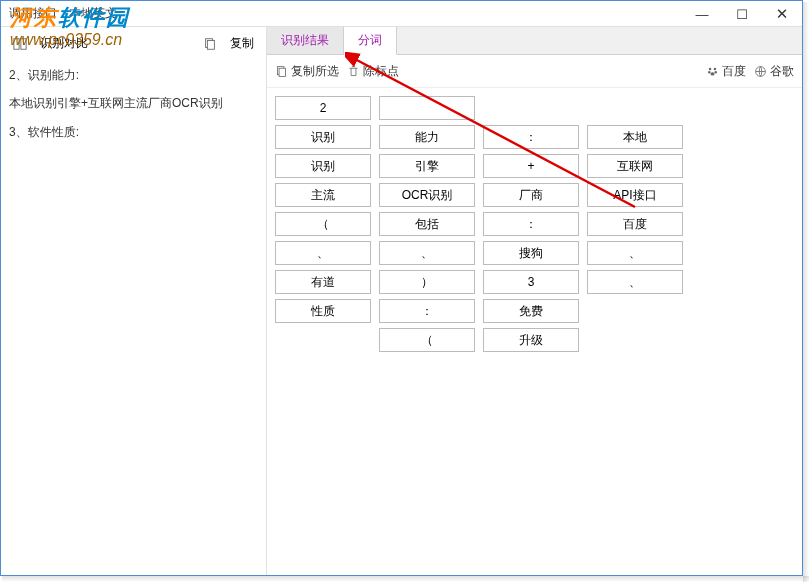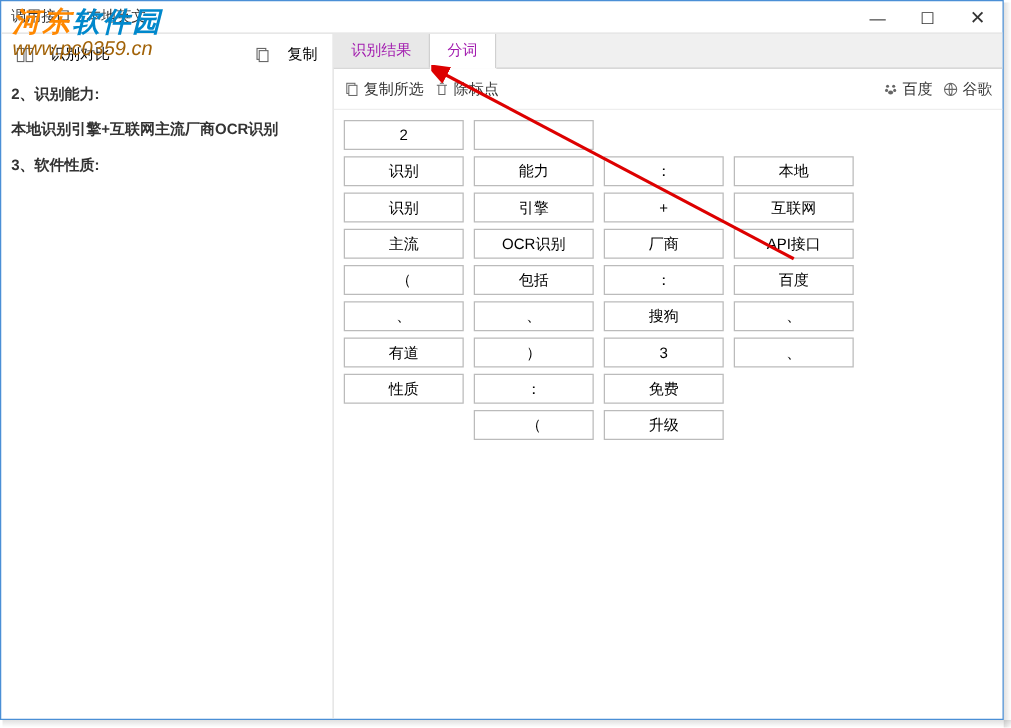--- a/index.html
+++ b/index.html
@@ -15,21 +15,21 @@
 .win-controls { position: absolute; right: 0; top: 0; display: flex; height: 26px; }
 .win-btn { width: 40px; display: flex; align-items: center; justify-content: center; font-size: 13px; color: #333; cursor: pointer; }
 .win-btn.close { font-size: 15px; }
 .body-area { flex: 1; display: flex; overflow: hidden; }
 .left-pane { width: 265px; padding: 6px 8px; display: flex; flex-direction: column; }
 .left-header { display: flex; align-items: center; margin-bottom: 8px; }
 .left-header .spacer { flex: 1; }
 .icon-btn { display: flex; align-items: center; gap: 13px; color: #000000; cursor: pointer; padding: 2px 4px; }
 .icon-btn svg { width: 14px; height: 14px; }
 .left-content { flex: 1; line-height: 2.2; color: #333; }
-.left-content p { margin-bottom: 2px; font-weight: bold; }
+.left-content p { margin-bottom: 2px; }
 .right-pane { flex: 1; border-left: 1px solid #e0e0e0; display: flex; flex-direction: column; position: relative; }
 .tabs { display: flex; height: 28px; border-bottom: 1px solid #d0d0d0; background: #f0f0f0; }
 .tab { padding: 0 14px; display: flex; align-items: center; cursor: pointer; border-right: 1px solid #d0d0d0; background: #e8e8e8; color: #a21caf; }
 .tab.active { background: #fff; border-bottom: 1px solid #fff; margin-bottom: -1px; }
 .toolbar { height: 28px; display: flex; align-items: center; padding: 16px 8px; gap: 8px; border-bottom: 1px solid #eee; }
 .toolbar .spacer { flex: 1; }
 .tool-link { display: flex; align-items: center; gap: 3px; cursor: pointer; color: #333; }
 .tool-link svg { width: 13px; height: 13px; }
 .grid-area { padding: 8px; overflow: auto; flex: 1; }
 .grid { display: grid; grid-template-columns: repeat(4, 96px); gap: 5px 8px; }

